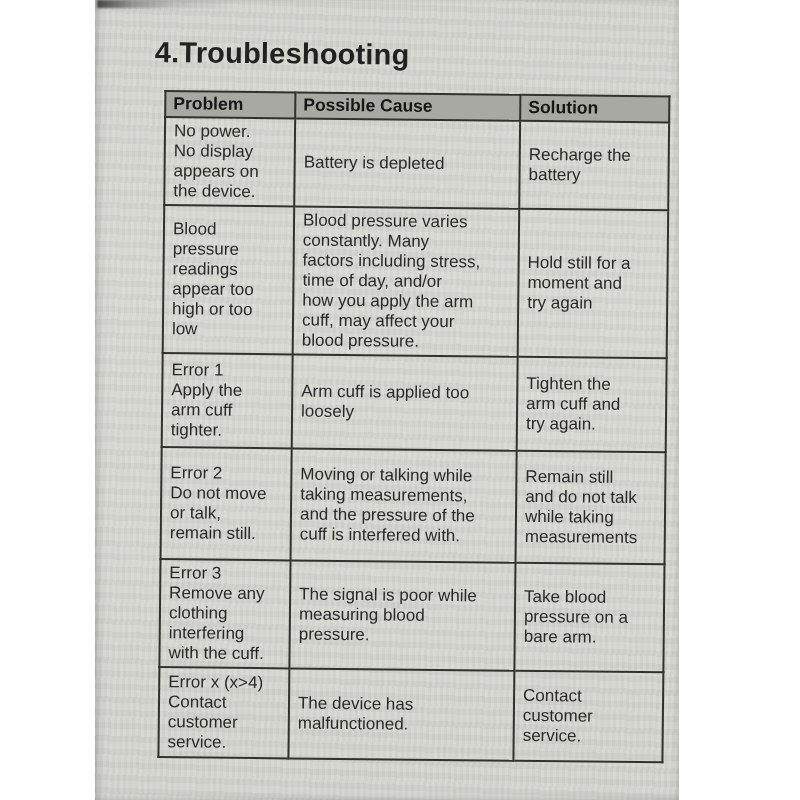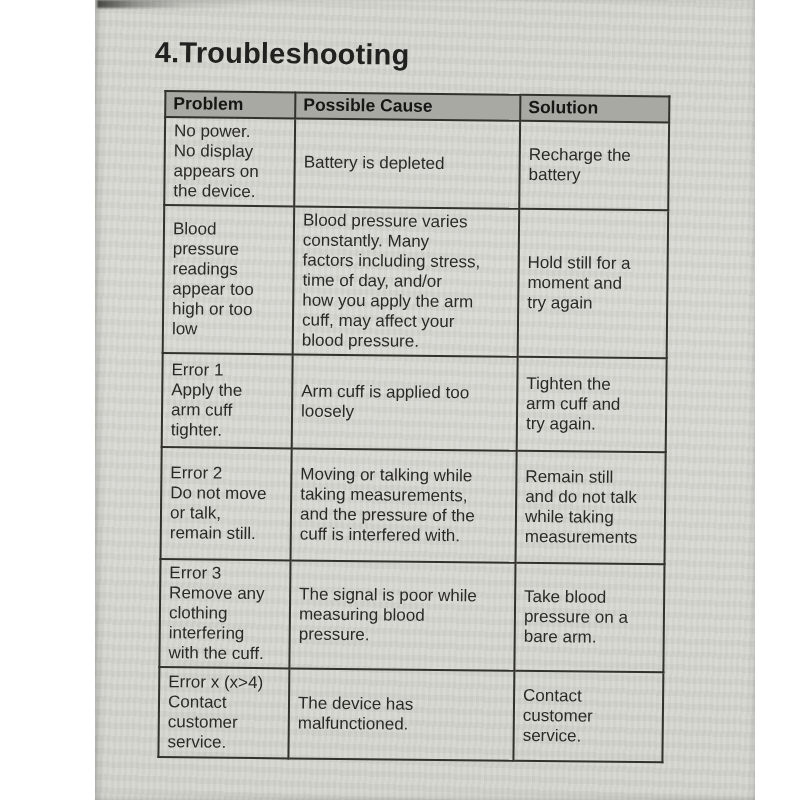--- a/index.html
+++ b/index.html
@@ -8,21 +8,21 @@
     background: #ffffff;
     font-family: "Liberation Sans", sans-serif;
     overflow: hidden;
   }
   .stage { position: relative; width: 800px; height: 800px; background: #ffffff; }
 
   
   .photo-page {
     position: absolute;
     left: 95px; top: 0;
-    width: 660px; height: 800px;
+    width: 584px; height: 800px;
     background:
       repeating-linear-gradient(93deg, rgba(255,255,255,0.04) 0 3px, rgba(70,70,60,0.03) 3px 6px),
       repeating-linear-gradient(2deg, rgba(255,255,255,0.05) 0 7px, rgba(90,90,80,0.04) 7px 13px),
       linear-gradient(180deg, #d4d5cf 0%, #d8d9d3 35%, #d6d7d1 70%, #d3d4ce 100%);
     box-shadow:
       inset 7px 0 9px -5px rgba(0,0,0,0.22),
       inset -5px 0 8px -5px rgba(0,0,0,0.16),
       inset 0 -6px 10px -6px rgba(0,0,0,0.10);
   }
   .page-top-smudge {

